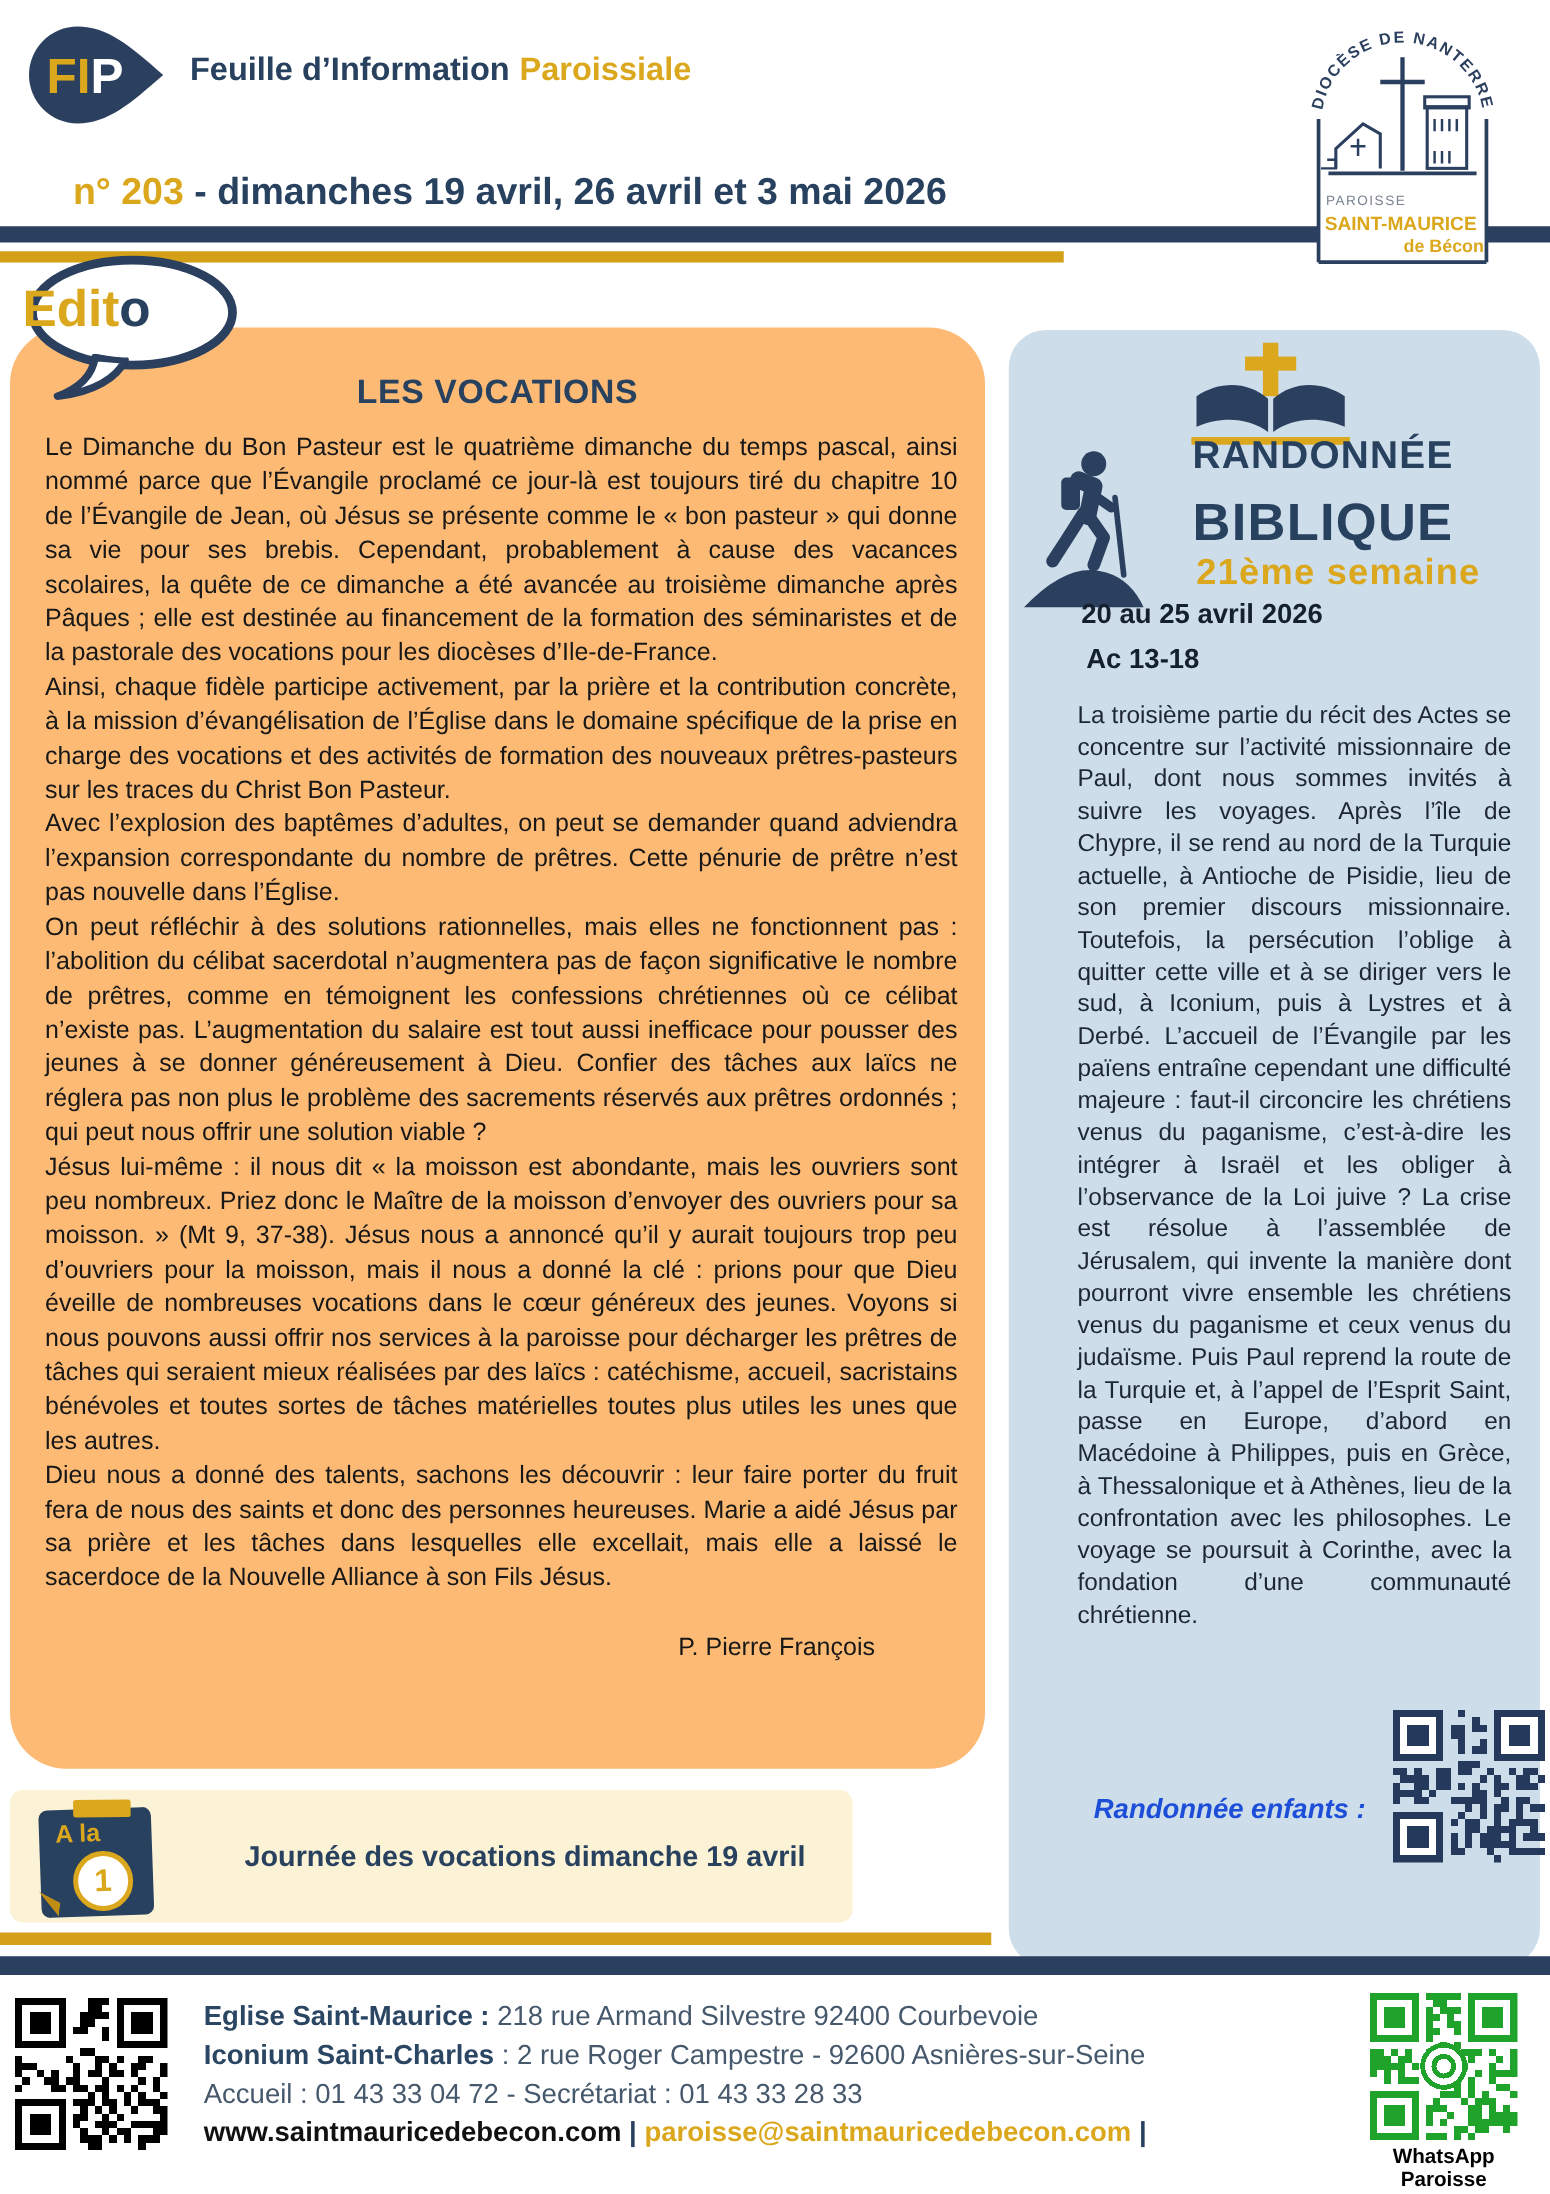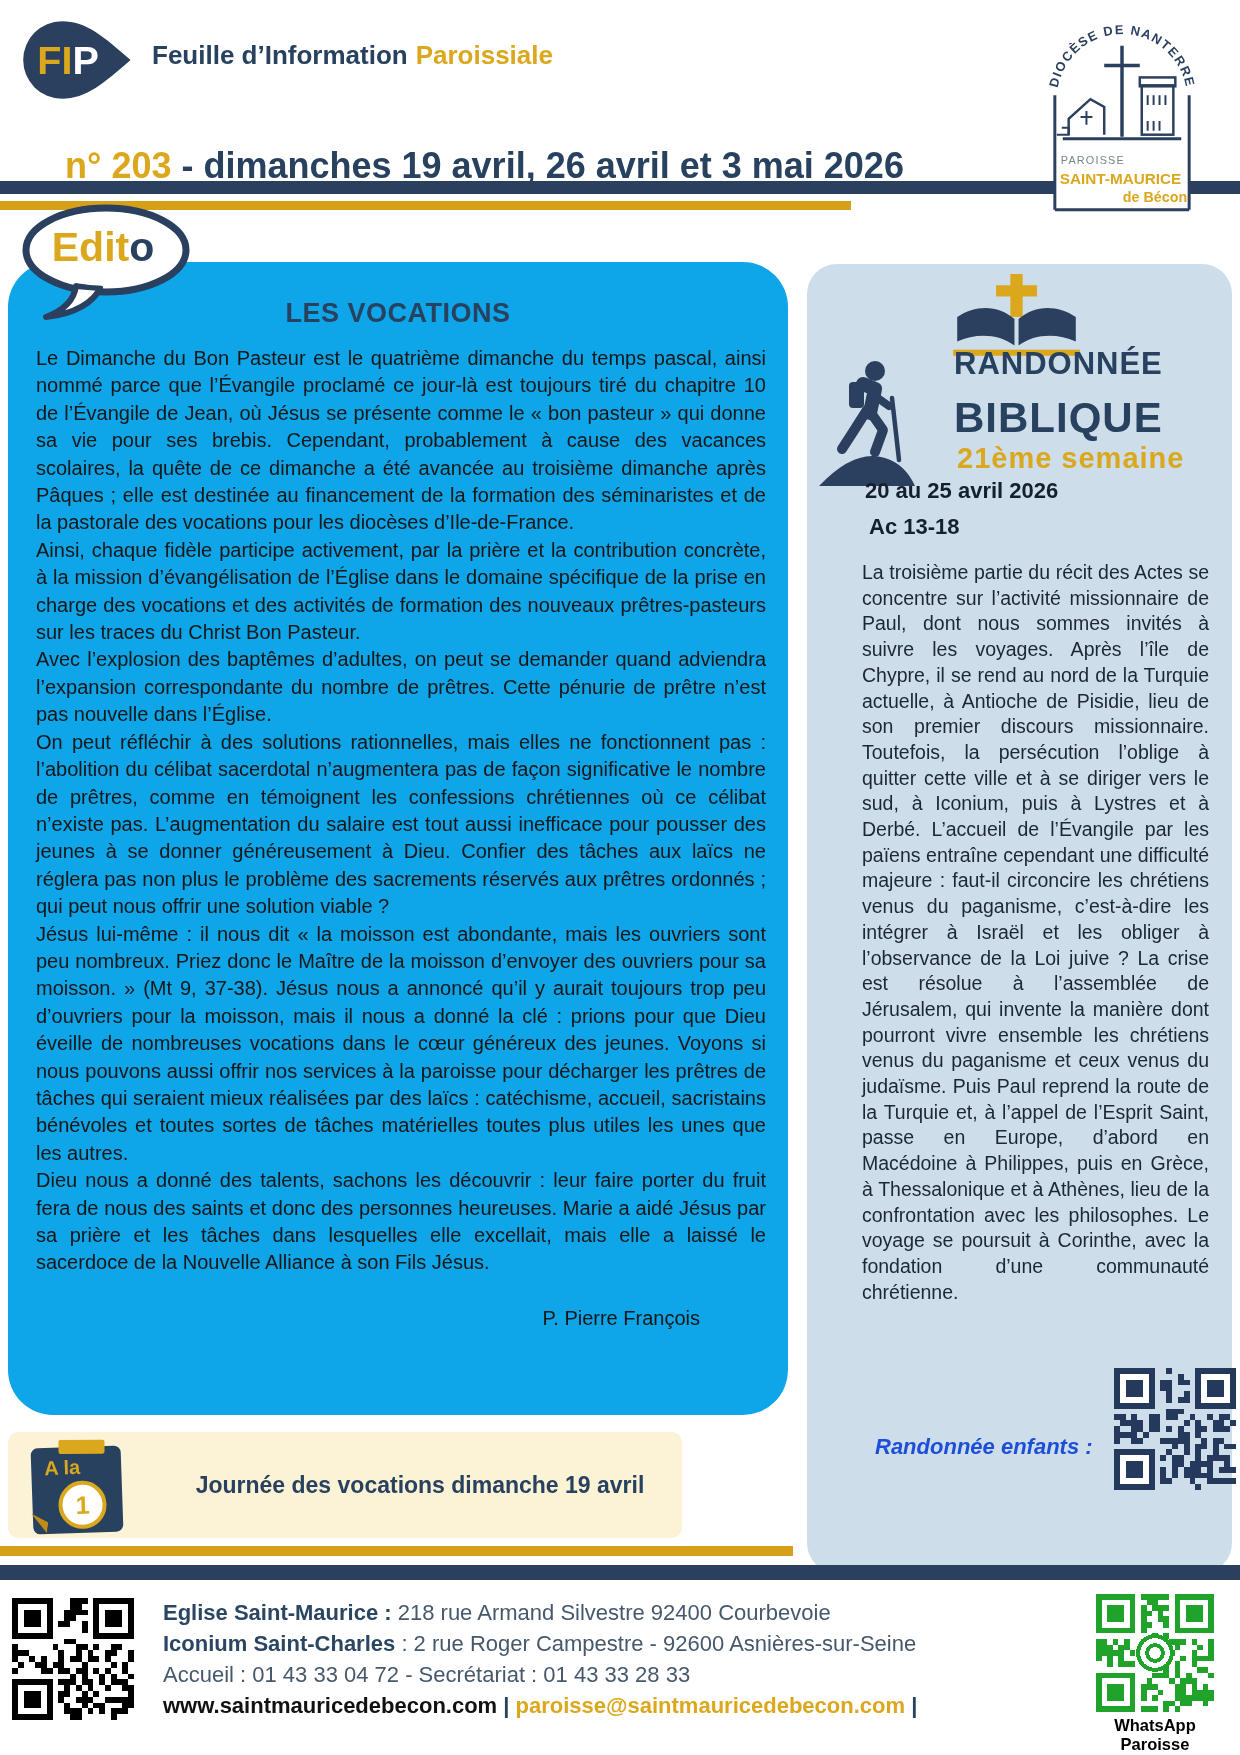--- a/index.html
+++ b/index.html
@@ -4,34 +4,34 @@
 <style>
   html,body{margin:0;padding:0;background:#fff;}
   .page{position:relative;width:1240px;height:1755px;background:#fff;overflow:hidden;
         font-family:"Liberation Sans","DejaVu Sans",sans-serif;}
   .abs{position:absolute;}
 
   
   .fip-logo{left:12px;top:16px;width:128px;height:88px;}
   .mast-line{left:152px;top:40px;font-size:26px;font-weight:bold;color:#27415f;}
   .mast-line .gold{color:#dba71c;margin-left:8px;}
-  .issue-line{left:25px;top:103px;font-size:36px;font-weight:bold;color:#27415f;white-space:pre;}
+  .issue-line{left:25px;top:103px;font-size:30px;font-weight:bold;color:#27415f;white-space:pre;}
   .issue-line .gold{color:#dba71c;}
   .bar-navy-top{left:0;top:181px;width:1240px;height:13px;background:#2b3f5e;}
   .bar-gold-top{left:0;top:201px;width:851px;height:9px;background:#d3a017;}
   .diocese-logo{left:1043px;top:8px;width:158px;height:206px;z-index:4;}
 
   
   .edito-bubble{left:18px;top:202px;width:185px;height:125px;z-index:5;}
-  .edito-bubble .bubble-text{position:absolute;left:0;top:22px;width:170px;text-align:center;
+  .edito-bubble .bubble-text{position:absolute;left:0;top:22px;width:170px;text-align:left;
         font-size:41px;font-weight:bold;color:#dba71c;}
   .edito-bubble .bubble-text .navy{color:#27415f;}
 
   
-  .edito-panel{left:8px;top:262px;width:780px;height:1153px;background:#0ea5e9;border-radius:45px;}
+  .edito-panel{left:8px;top:262px;width:780px;height:1153px;background:#fdba74;border-radius:45px;}
   .edito-title{margin:36px 0 16px 0;text-align:center;font-size:27px;font-weight:bold;
         color:#27415f;letter-spacing:.5px;}
   .edito-body{margin:0 22px 0 28px;color:#171717;font-size:20px;line-height:27.4px;
         text-align:justify;hyphens:auto;}
   .edito-body p{margin:0;}
   .signature{margin:30px 88px 0 0;text-align:right;font-size:20px;color:#171717;}
 
   
   .bible-panel{left:807px;top:264px;width:425px;height:1309px;background:#cdddea;border-radius:30px;}
   .book-icon{position:absolute;left:112px;top:10px;width:195px;height:92px;}

